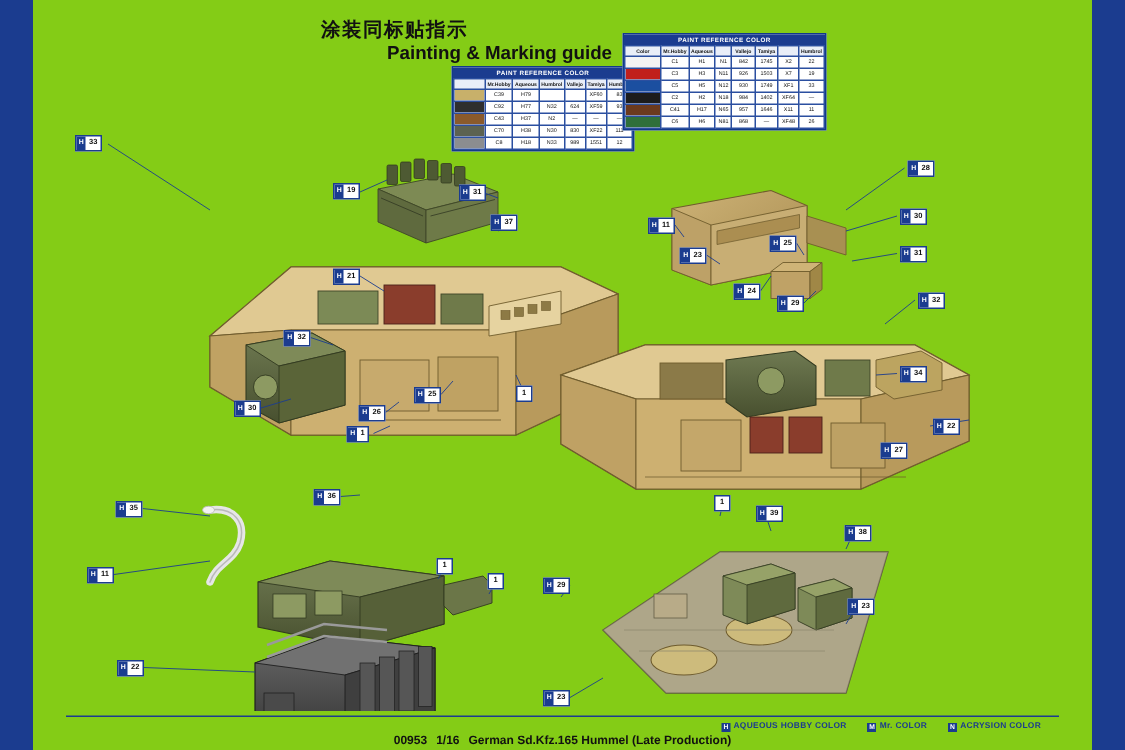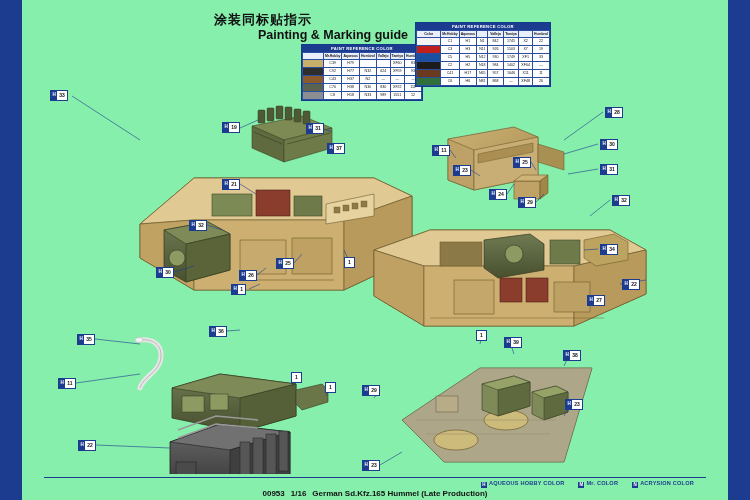--- a/index.html
+++ b/index.html
@@ -28,21 +28,21 @@
     height: 500px;
     background: #1b3c8f;
   }
   .rail.left { left: 0; }
   .rail.right { right: 0; }
 
   .sheet {
     position: absolute;
     left: 22px; top: 0;
     width: 706px; height: 500px;
-    background: #86efac;
+    background: #84cc16;
   }
 
   
   .title-cn {
     position: absolute;
     left: 192px; top: 11px;
     font-size: 13px;
     letter-spacing: 1px;
     color: #111;
     font-weight: bold;

